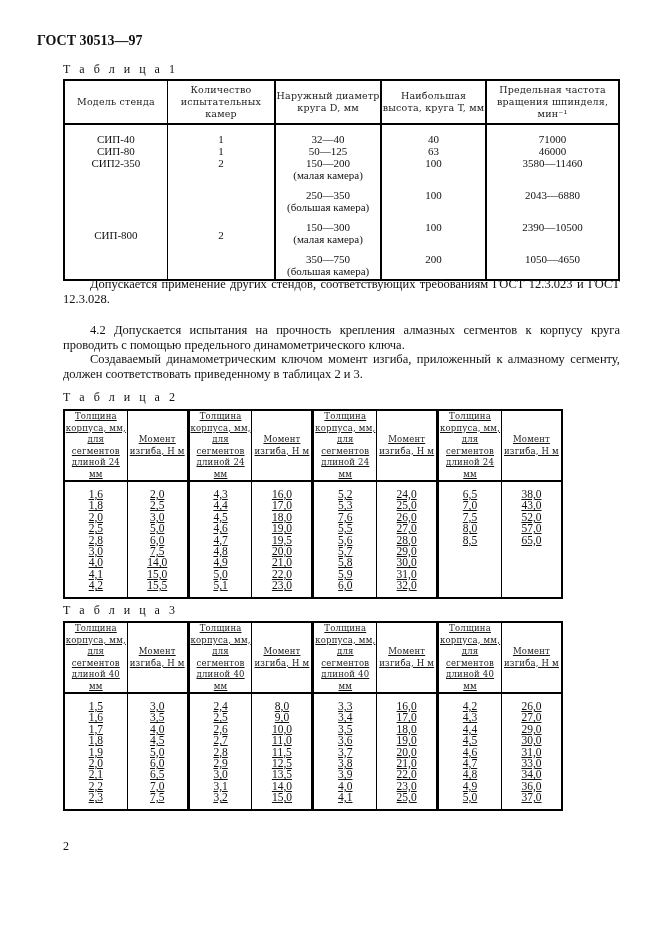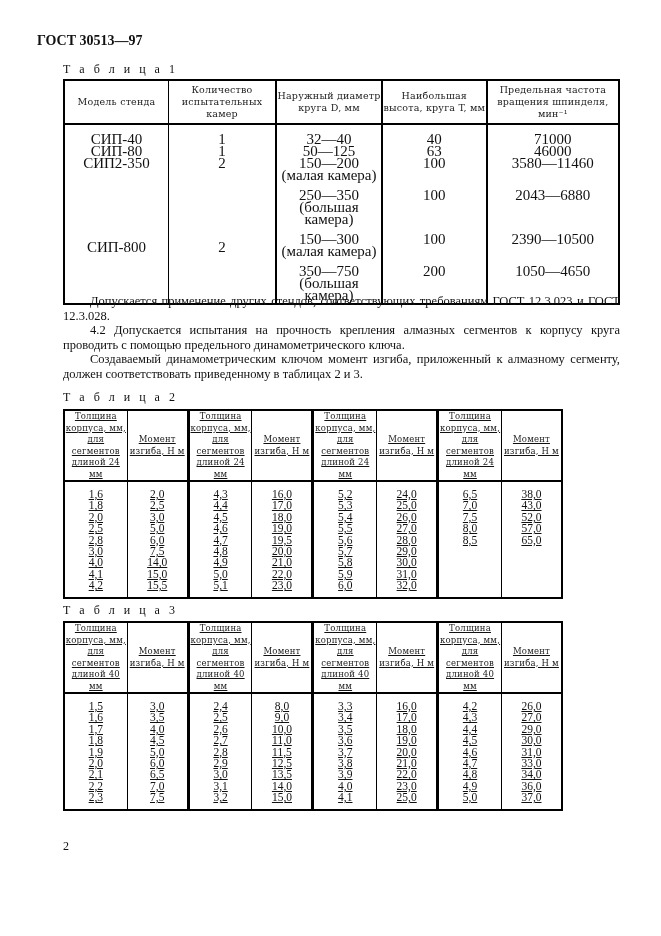--- a/index.html
+++ b/index.html
@@ -22,21 +22,21 @@
     #t1 th {
       font-weight: normal; font-size: 9.5px; line-height: 12px;
       border-bottom: 2px solid #000; height: 42px; color: #222;
       font-family: "DejaVu Serif", serif; letter-spacing: 0.2px;
     }
     #t1 .c1 { width: 108px; border-right: 1px solid #000; }
     #t1 .c2 { width: 109px; border-right: 2px solid #000; }
     #t1 .c3 { width: 109px; border-right: 2px solid #000; }
     #t1 .c4 { width: 107px; border-right: 2px solid #000; margin-top: 8px; }
     #t1 .c5 { width: 138px; }
-    #t1 td { font-size: 15px; line-height: 12px; vertical-align: top; text-align: center; }
+    #t1 td { font-size: 11px; line-height: 12px; vertical-align: top; text-align: center; }
     .cellblock { display: block; }
 
     
     .para {
       position: absolute; left: 63px; width: 557px; font-size: 12.5px; line-height: 14.5px;
       text-align: justify;
     }
     .indent { text-indent: 27px; }
 
     
@@ -151,21 +151,21 @@
         <td class="c4" style="padding-top: 6px; padding-bottom: 2px;">
           <span class="cellblock">200</span>
         </td>
         <td class="c5" style="padding-top: 6px; padding-bottom: 2px;">
           <span class="cellblock">1050—4650</span>
         </td>
       </tr>
     </tbody>
 </table>
 
-<div class="para indent" style="top:294px;">Допускается применение других стендов, соответствующих требованиям ГОСТ 12.3.023 и ГОСТ 12.3.028.</div>
+<div class="para indent" style="top:277px;">Допускается применение других стендов, соответствующих требованиям ГОСТ 12.3.023 и ГОСТ 12.3.028.</div>
 <div class="para indent" style="top:323px;">4.2 Допускается испытания на прочность крепления алмазных сегментов к корпусу круга проводить с помощью предельного динамометрического ключа.</div>
 <div class="para indent" style="top:352px;">Создаваемый динамометрическим ключом момент изгиба, приложенный к алмазному сегменту, должен соответствовать приведенному в таблицах 2 и 3.</div>
 
 <div class="table-caption" style="top:390px;">Т а б л и ц а  2</div>
 <table class="tm" id="t2" style="top:409px;">
   <thead>
       <tr id="t2head">
         <th class="a">Толщина корпуса, мм, для сегментов длиной 24 мм</th>
         <th class="b">Момент изгиба, Н м</th>
         <th class="a">Толщина корпуса, мм, для сегментов длиной 24 мм</th>
@@ -218,21 +218,21 @@
           <div>19,0</div>
           <div>19,5</div>
           <div>20,0</div>
           <div>21,0</div>
           <div>22,0</div>
           <div>23,0</div>
         </td>
         <td class="a numlist">
           <div>5,2</div>
           <div>5,3</div>
-          <div>5,4</div>
+          <div>7,6</div>
           <div>5,5</div>
           <div>5,6</div>
           <div>5,7</div>
           <div>5,8</div>
           <div>5,9</div>
           <div>6,0</div>
         </td>
         <td class="b numlist">
           <div>24,0</div>
           <div>25,0</div>

